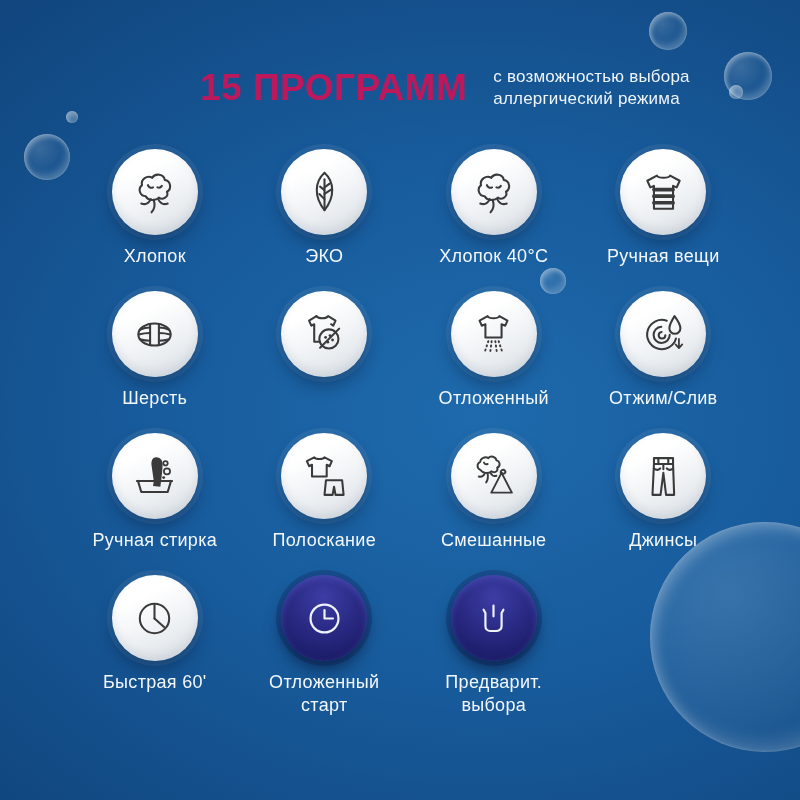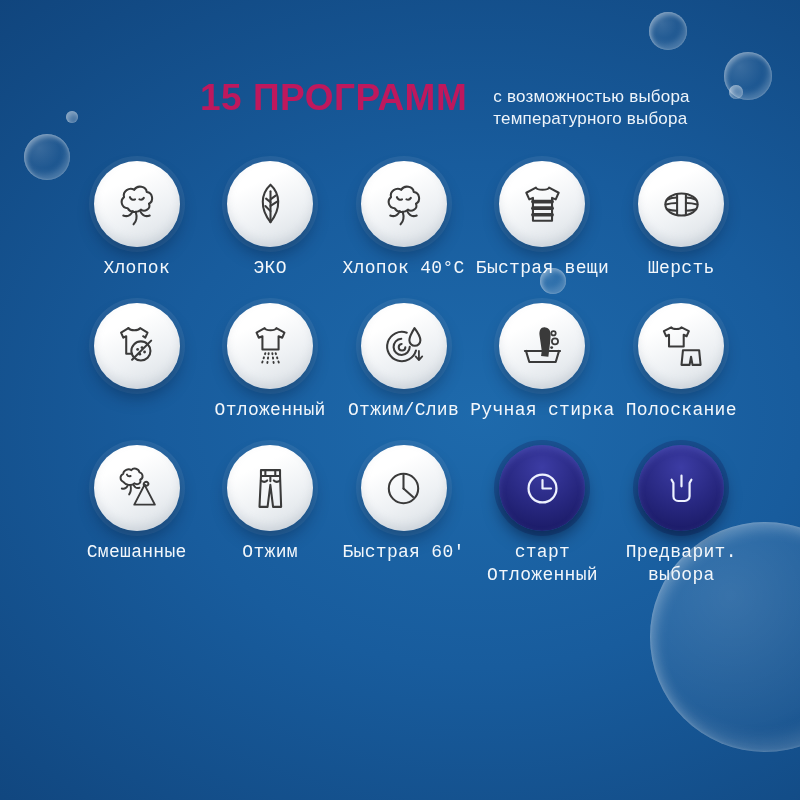--- a/index.html
+++ b/index.html
@@ -7,25 +7,25 @@
     width:800px;height:800px;position:relative;overflow:hidden;
     font-family:"Liberation Sans", sans-serif;
     background:
       radial-gradient(115% 90% at 60% 52%, #1e6aac 0%, #185c9d 35%, #124a84 68%, #0d3a6e 100%);
   }
   
   .header{position:absolute;top:66px;left:160px;display:flex;align-items:center;gap:26px;}
   .title{
     font-size:37px;font-weight:700;color:#be185d;letter-spacing:.5px;white-space:nowrap;margin-left:40px;
   }
-  .subtitle{font-size:17px;font-weight:500;color:#eef4fa;line-height:1.32;letter-spacing:.2px;margin-top:20px;}
+  .subtitle{font-size:17px;font-weight:500;color:#eef4fa;line-height:1.32;letter-spacing:.2px;}
   
   .grid{
-    position:absolute;top:156px;left:70px;width:678px;
-    display:grid;grid-template-columns:repeat(5,1fr);grid-auto-rows:142px;font-family:Liberation Mono, monospace;
+    position:absolute;top:144px;left:70px;width:678px;
+    display:grid;grid-template-columns:repeat(4,1fr);grid-auto-rows:142px;
   }
   .tile{display:flex;flex-direction:column;align-items:center;padding-top:5px;}
   .circle{
     width:86px;height:86px;border-radius:50%;flex:0 0 auto;
     display:flex;align-items:center;justify-content:center;
   }
   .tile.light .circle{
     color:#3a3a3a;
     background:linear-gradient(155deg,#ffffff 28%,#eef1f4 62%,#d7dde2 100%);
     box-shadow:0 9px 16px rgba(3,20,50,.35), 0 0 0 5px rgba(255,255,255,.07),
@@ -68,21 +68,21 @@
   <div class="bubble" style="left:66px;top:111px;width:12px;height:12px;"></div>
   <div class="bubble" style="left:24px;top:134px;width:46px;height:46px;"></div>
   <div class="bubble" style="left:540px;top:268px;width:26px;height:26px;"></div>
   <div class="bubble big" style="left:650px;top:522px;width:230px;height:230px;"></div>
 </div>
 
 <div class="header">
   <div class="title">15 ПРОГРАММ</div>
   <div class="subtitle">
     <div>с возможностью выбора</div>
-    <div>температурного выбора</div>
+    <div>аллергический режима</div>
   </div>
 </div>
 
 <div class="grid">
     <div class="tile light">
     <div class="circle">
       <span>
           <svg class="icon-svg" viewBox="0 0 64 64">
             <use href="#cotton-icon"></use>
           </svg>
@@ -118,21 +118,21 @@
   </div>
     <div class="tile light">
     <div class="circle">
       <span>
           <svg class="icon-svg" viewBox="0 0 64 64">
             <use href="#striped-shirt-icon"></use>
           </svg>
         </span>
     </div>
     <div class="label">
-        <div>Быстрая вещи</div>
+        <div>Ручная вещи</div>
       </div>
   </div>
     <div class="tile light">
     <div class="circle">
       <span>
           <svg class="icon-svg" viewBox="0 0 64 64">
             <use href="#yarn-icon"></use>
           </svg>
         </span>
     </div>
@@ -211,21 +211,21 @@
   </div>
     <div class="tile light">
     <div class="circle">
       <span>
           <svg class="icon-svg" viewBox="0 0 64 64">
             <use href="#jeans-icon"></use>
           </svg>
         </span>
     </div>
     <div class="label">
-        <div>Отжим</div>
+        <div>Джинсы</div>
       </div>
   </div>
     <div class="tile light">
     <div class="circle">
       <span>
           <svg class="icon-svg" viewBox="0 0 64 64">
             <use href="#clock-60-icon"></use>
           </svg>
         </span>
     </div>
@@ -235,22 +235,22 @@
   </div>
     <div class="tile dark">
     <div class="circle">
       <span>
           <svg class="icon-svg" viewBox="0 0 64 64">
             <use href="#clock-delay-icon"></use>
           </svg>
         </span>
     </div>
     <div class="label">
+        <div>Отложенный</div>
         <div>старт</div>
-        <div>Отложенный</div>
       </div>
   </div>
     <div class="tile dark">
     <div class="circle">
       <span>
           <svg class="icon-svg" viewBox="0 0 64 64">
             <use href="#tub-icon"></use>
           </svg>
         </span>
     </div>

